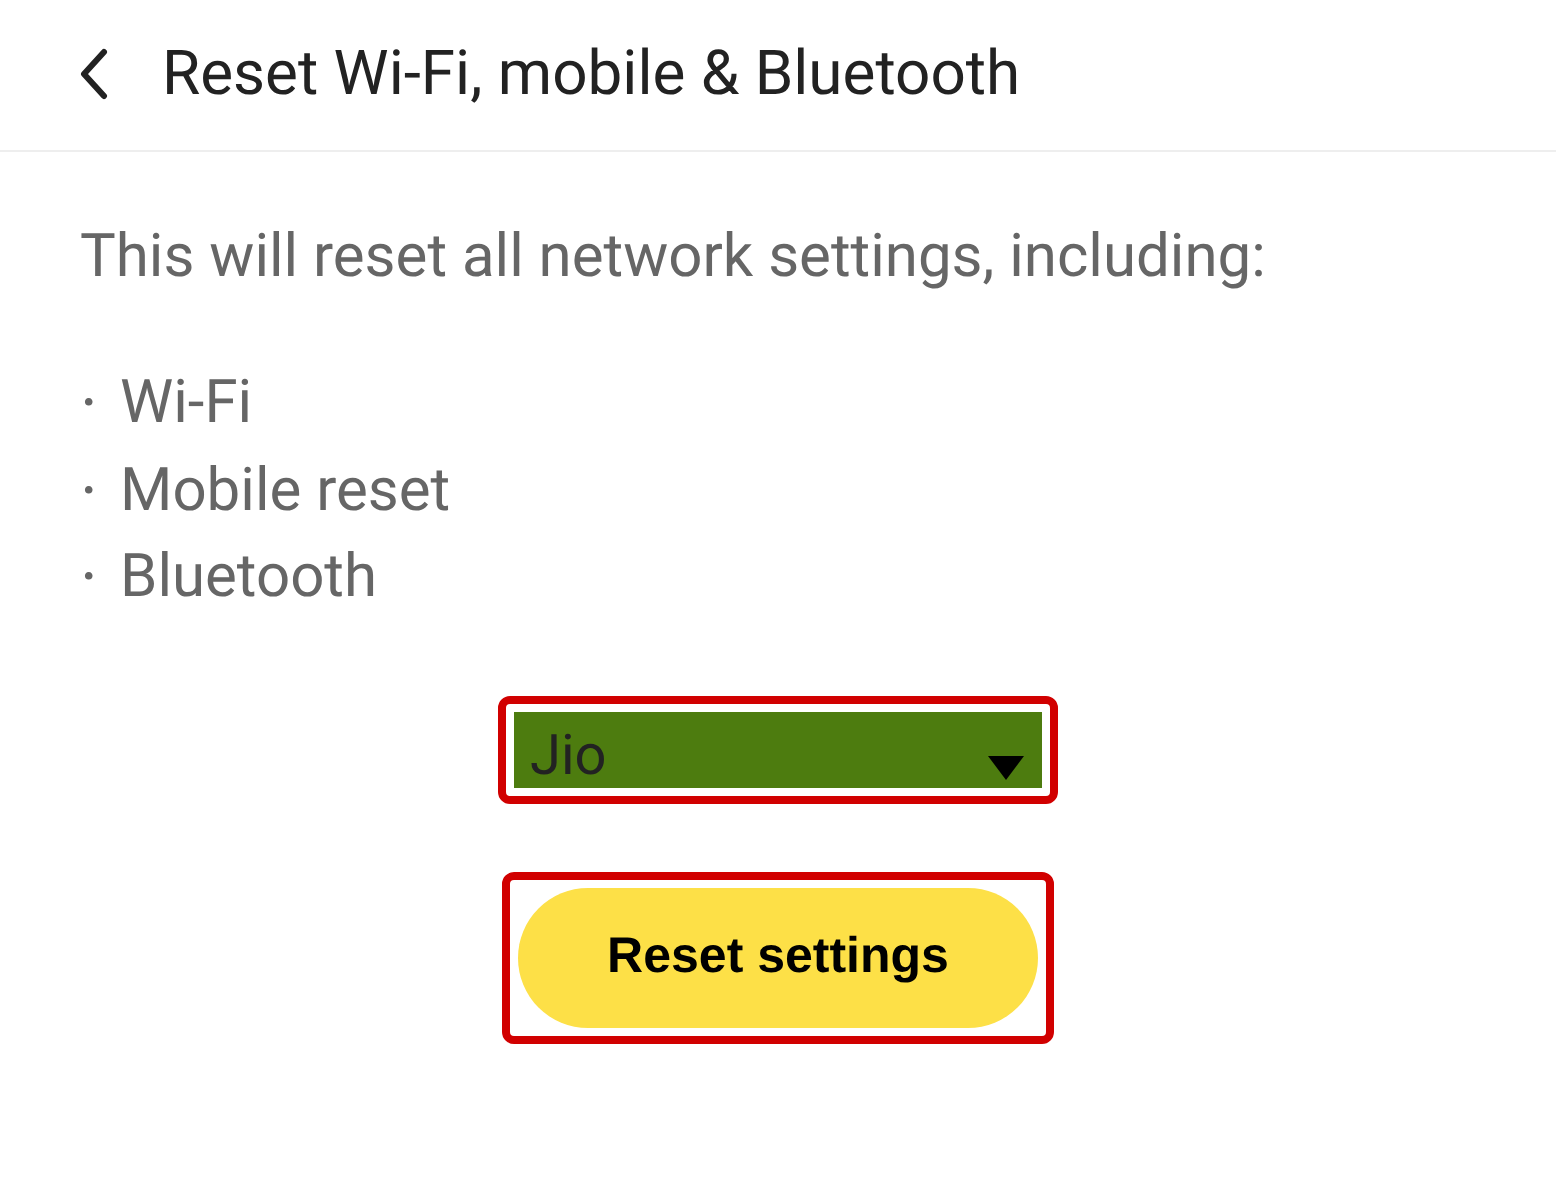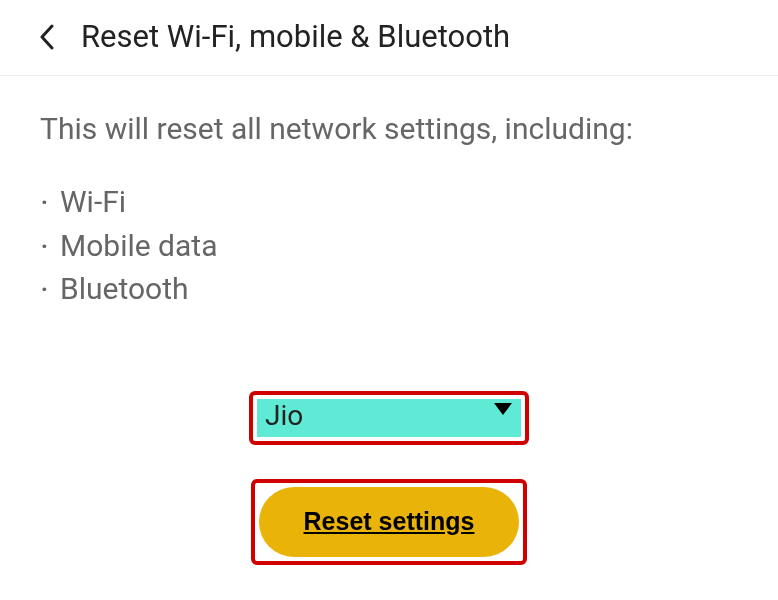--- a/index.html
+++ b/index.html
@@ -34,21 +34,21 @@
       padding: 32px 40px 0 40px;
     }
     .description {
       font-size: 30px;
       color: #666666;
       line-height: 1.4;
       margin-bottom: 30px;
     }
     .reset-list {
       list-style: none;
-      margin-bottom: 80px;
+      margin-bottom: 37px;
     }
     .reset-list li {
       font-size: 30px;
       color: #666666;
       line-height: 1.45;
       position: relative;
       padding-left: 20px;
     }
     .reset-list li::before {
       content: "·";
@@ -64,68 +64,67 @@
       gap: 34px;
     }
     .highlight-box {
       border: 4px solid #d10000;
       border-radius: 6px;
       padding: 4px;
     }
     .dropdown {
       width: 264px;
       height: 38px;
-      background: #5eead4;
+      background: #4d7c0f;
       display: flex;
-      align-items: flex-start;
+      align-items: flex-end;
       justify-content: space-between;
       padding: 0 8px 0 8px;
       cursor: pointer;
     }
     .dropdown-value {
       font-size: 28px;
       color: #222222;
     }
     .dropdown-arrow {
       width: 20px;
       height: 20px;
       display: flex;
       align-items: center;
       justify-content: center;
     }
     .reset-button {
       width: 260px;
       height: 70px;
-      background: #eab308;
+      background: #fde047;
       border: none;
       border-radius: 40px;
       font-size: 25px;
       font-weight: 700;
       color: #000000;
       cursor: pointer;
-      text-decoration: underline;
     }
   </style>
 </head>
 <body>
 
 <div class="header">
   <div class="back-icon">
     <svg width="16" height="26" viewBox="0 0 16 26" fill="none">
       <path d="M13 2 L3 13 L13 24" stroke="#222222" stroke-width="3" stroke-linecap="round" stroke-linejoin="round"></path>
     </svg>
   </div>
   <div class="header-title">Reset Wi-Fi, mobile &amp; Bluetooth</div>
 </div>
 
 <div class="content">
   <div class="description">This will reset all network settings, including:</div>
   <ul class="reset-list">
     <li>Wi-Fi</li>
-    <li>Mobile data</li>
+    <li>Mobile reset</li>
     <li>Bluetooth</li>
   </ul>
 
   <div class="controls">
     <div class="highlight-box">
       <div class="dropdown">
         <span class="dropdown-value">Jio</span>
         <span class="dropdown-arrow">
           <svg width="18" height="12" viewBox="0 0 18 12" fill="#000000">
             <path d="M0 0 L18 0 L9 12 Z"></path>

